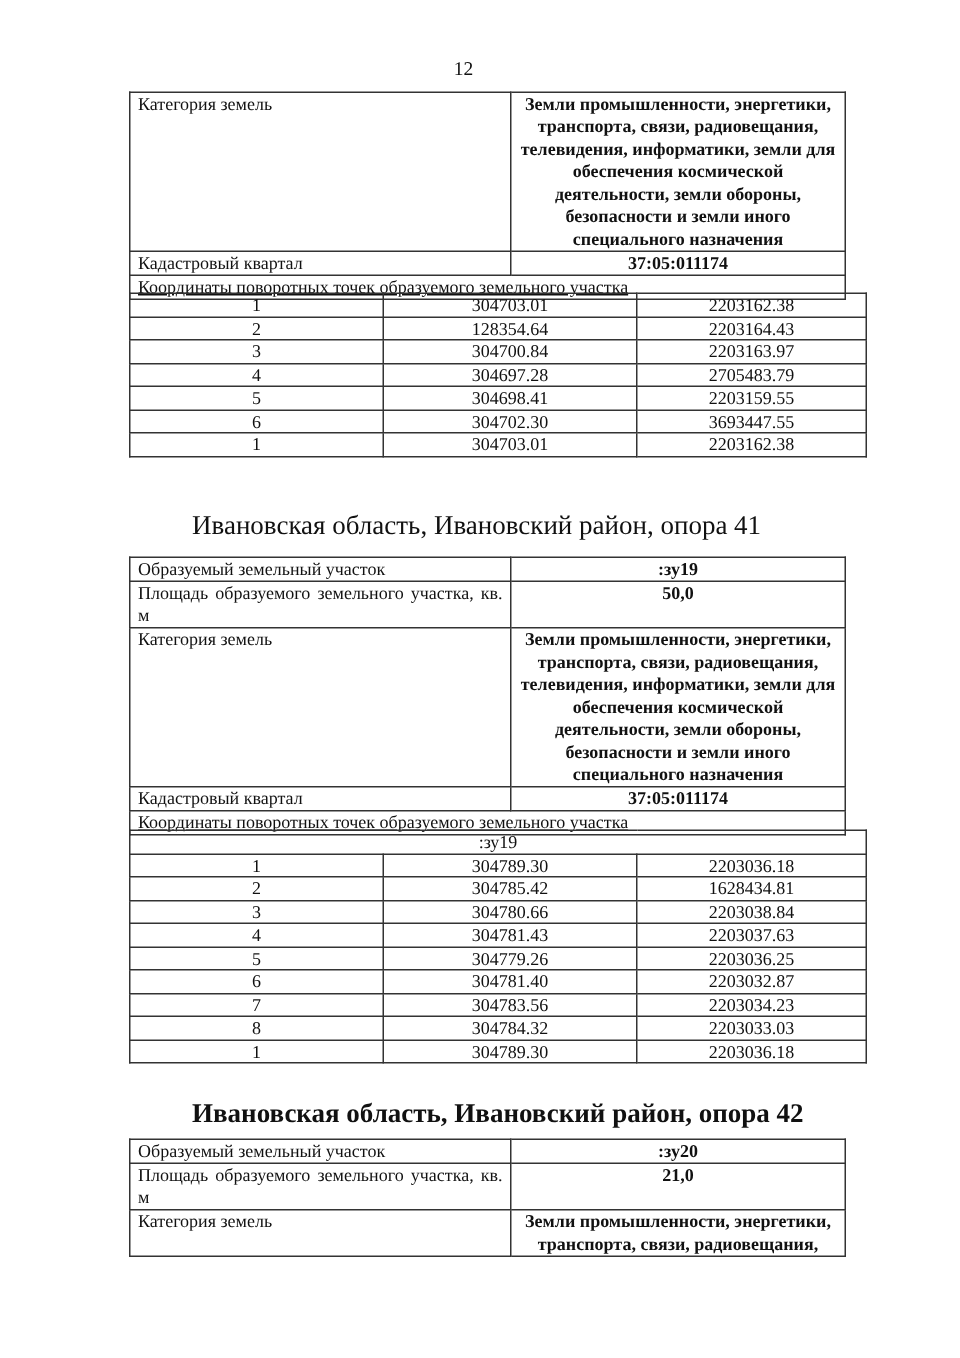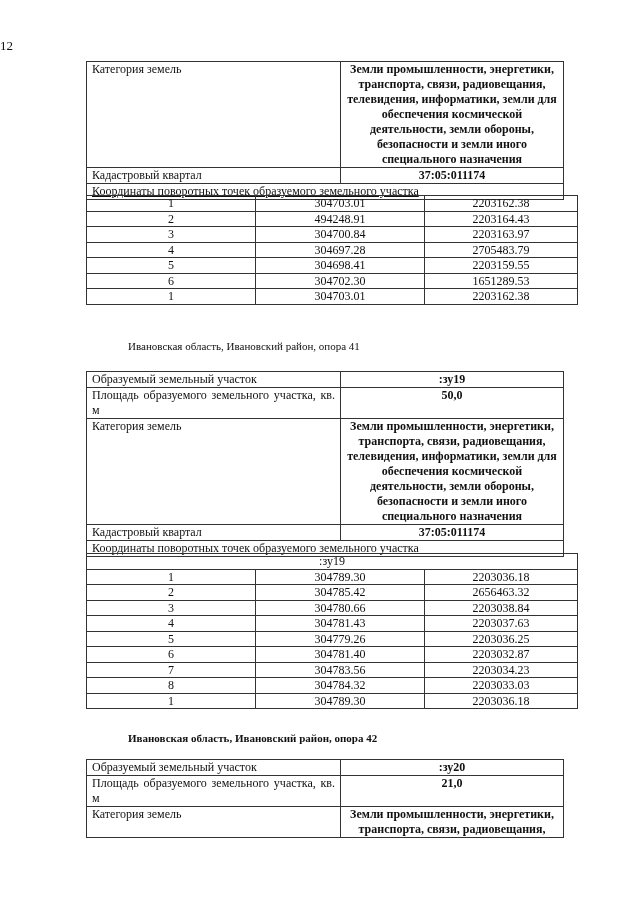--- a/index.html
+++ b/index.html
@@ -1,26 +1,26 @@
 <!DOCTYPE html>
 <html><head>
 <meta charset="utf-8">
 <style>
   html, body { margin:0; padding:0; background:#fff; }
   body { width:640px; height:905px; position:relative; overflow:hidden;
          font-family:"Liberation Serif", serif; color:#111; font-size:12px; }
-  .pagenum { position:absolute; top:38px; left:0; width:618px; font-size:13px; }
+  .pagenum { position:absolute; top:38px; left:0; width:618px; text-align:center; font-size:13px; }
   table { position:absolute; left:86px; width:478px; border-collapse:collapse; table-layout:fixed; }
   td { border:1px solid #333; padding:0 5px; line-height:15px; vertical-align:top; font-size:12px; }
   td.lab { width:243px; text-align:left; }
   td.val { text-align:center;font-weight:bold; }
   td.full { text-align:left;text-decoration:underline; }
   td.justify { text-align:justify; text-align-last:left; }
   .ctab td { text-align:center; line-height:14.5px; }
-  .heading { position:absolute; left:128px; font-size:11px; }
+  .heading { position:absolute; left:128px; font-size:18px; }
 </style>
 </head>
 <body>
 
 <div class="pagenum">12</div>
 
 <table style="top:61px;">
   <tbody>
       <tr>
     <td class="lab">Категория земель</td>
@@ -50,42 +50,42 @@
       <col style="width:153px">
     </colgroup>
   <tbody>
   <tr>
         <td>1</td>
         <td>304703.01</td>
         <td>2203162.38</td>
       </tr>
   <tr>
         <td>2</td>
-        <td>494248.91</td>
+        <td>128354.64</td>
         <td>2203164.43</td>
       </tr>
   <tr>
         <td>3</td>
         <td>304700.84</td>
         <td>2203163.97</td>
       </tr>
   <tr>
         <td>4</td>
         <td>304697.28</td>
         <td>2705483.79</td>
       </tr>
   <tr>
         <td>5</td>
         <td>304698.41</td>
         <td>2203159.55</td>
       </tr>
   <tr>
         <td>6</td>
         <td>304702.30</td>
-        <td>1651289.53</td>
+        <td>3693447.55</td>
       </tr>
   <tr>
         <td>1</td>
         <td>304703.01</td>
         <td>2203162.38</td>
       </tr>
 </tbody>
   </table>
 
 <div class="heading" style="top:340px;">Ивановская область, Ивановский район, опора 41</div>
@@ -131,21 +131,21 @@
         <td colspan="3">:зу19</td>
       </tr>
   <tr>
         <td>1</td>
         <td>304789.30</td>
         <td>2203036.18</td>
       </tr>
   <tr>
         <td>2</td>
         <td>304785.42</td>
-        <td>2656463.32</td>
+        <td>1628434.81</td>
       </tr>
   <tr>
         <td>3</td>
         <td>304780.66</td>
         <td>2203038.84</td>
       </tr>
   <tr>
         <td>4</td>
         <td>304781.43</td>
         <td>2203037.63</td>

